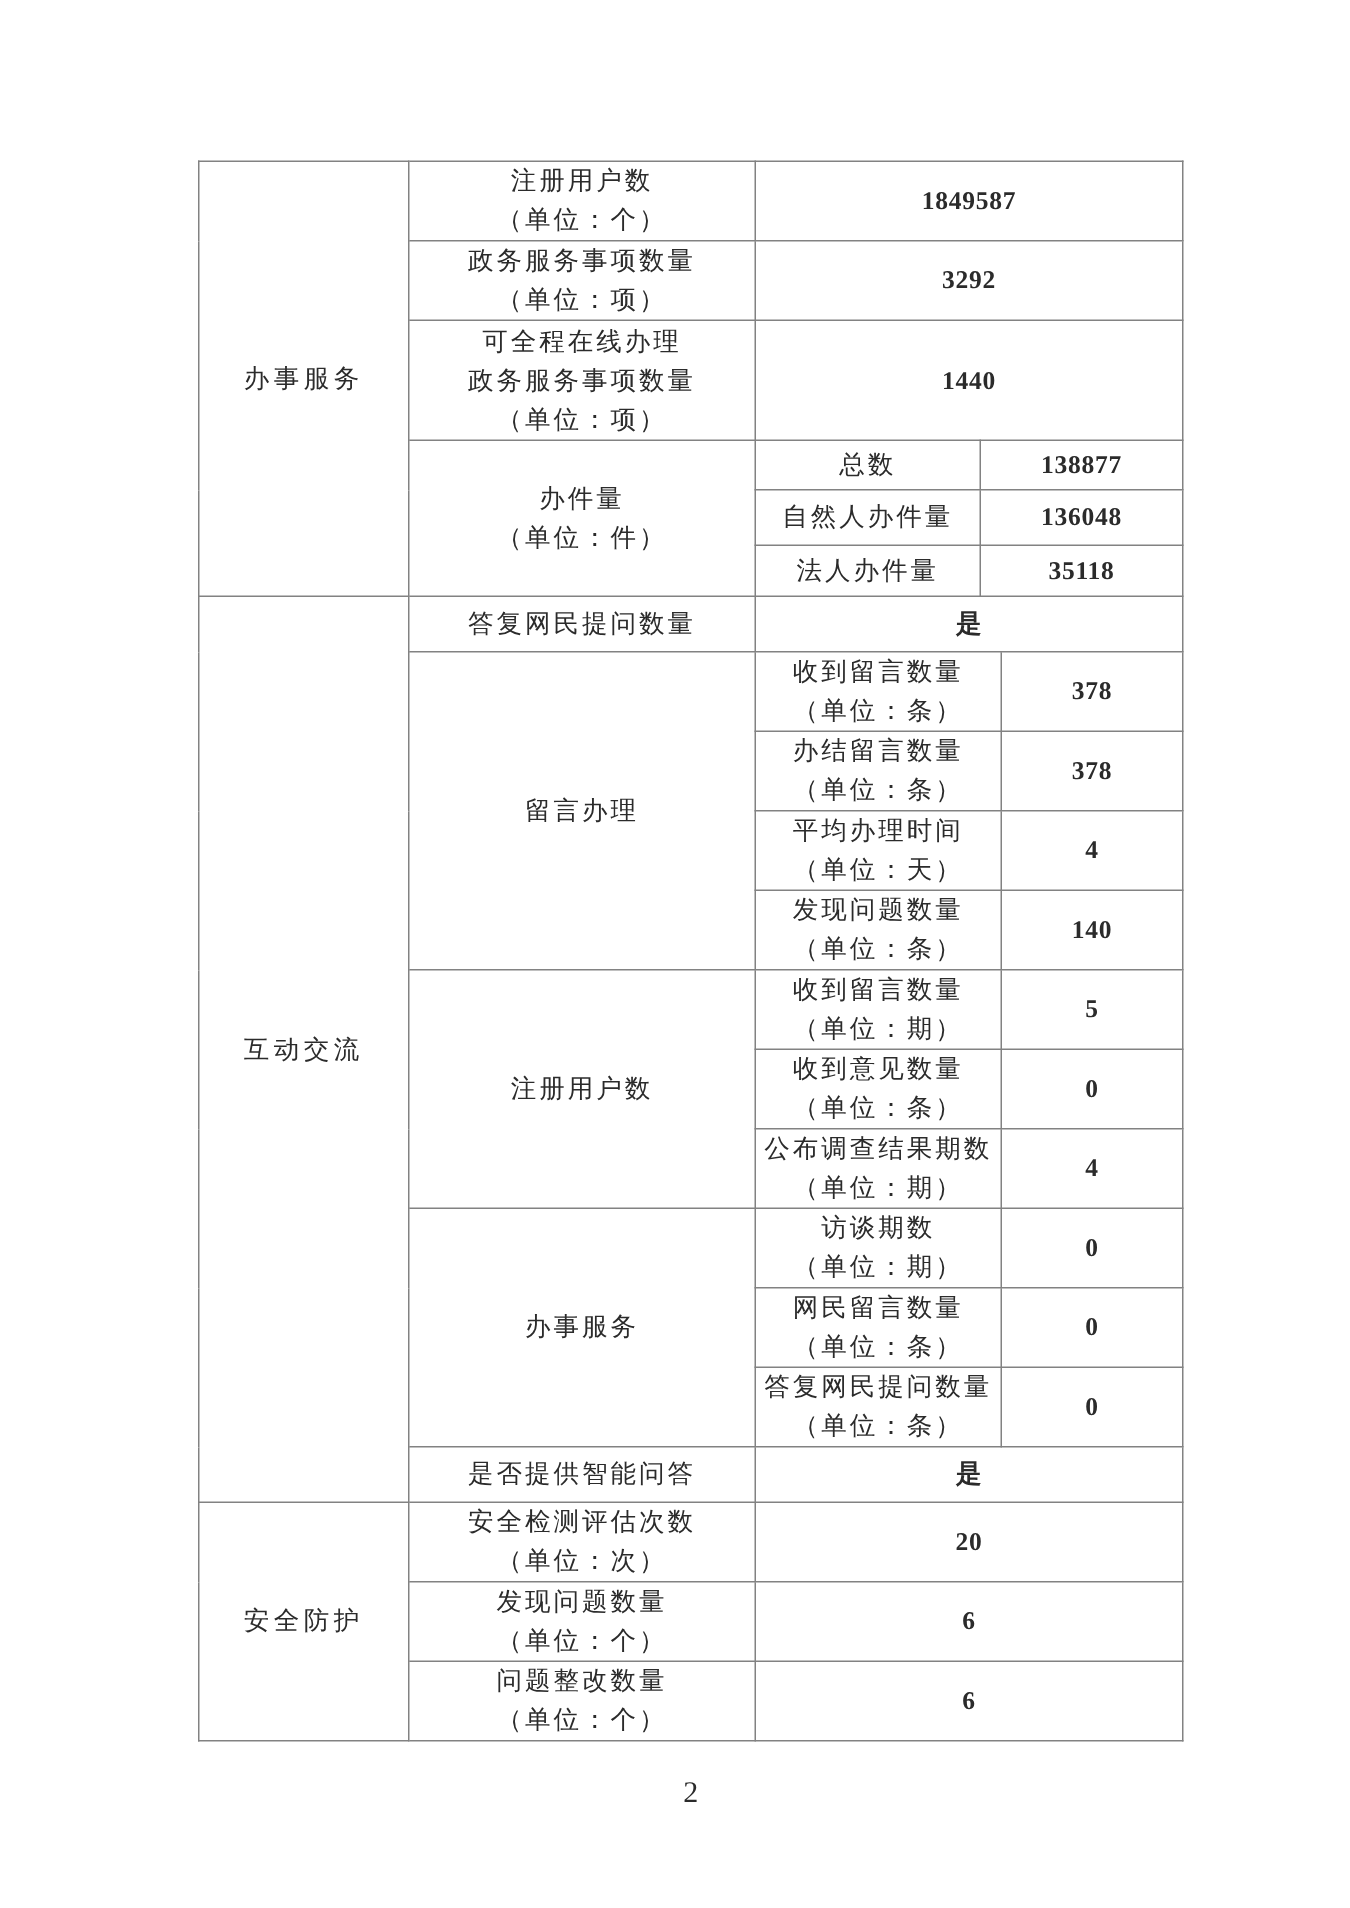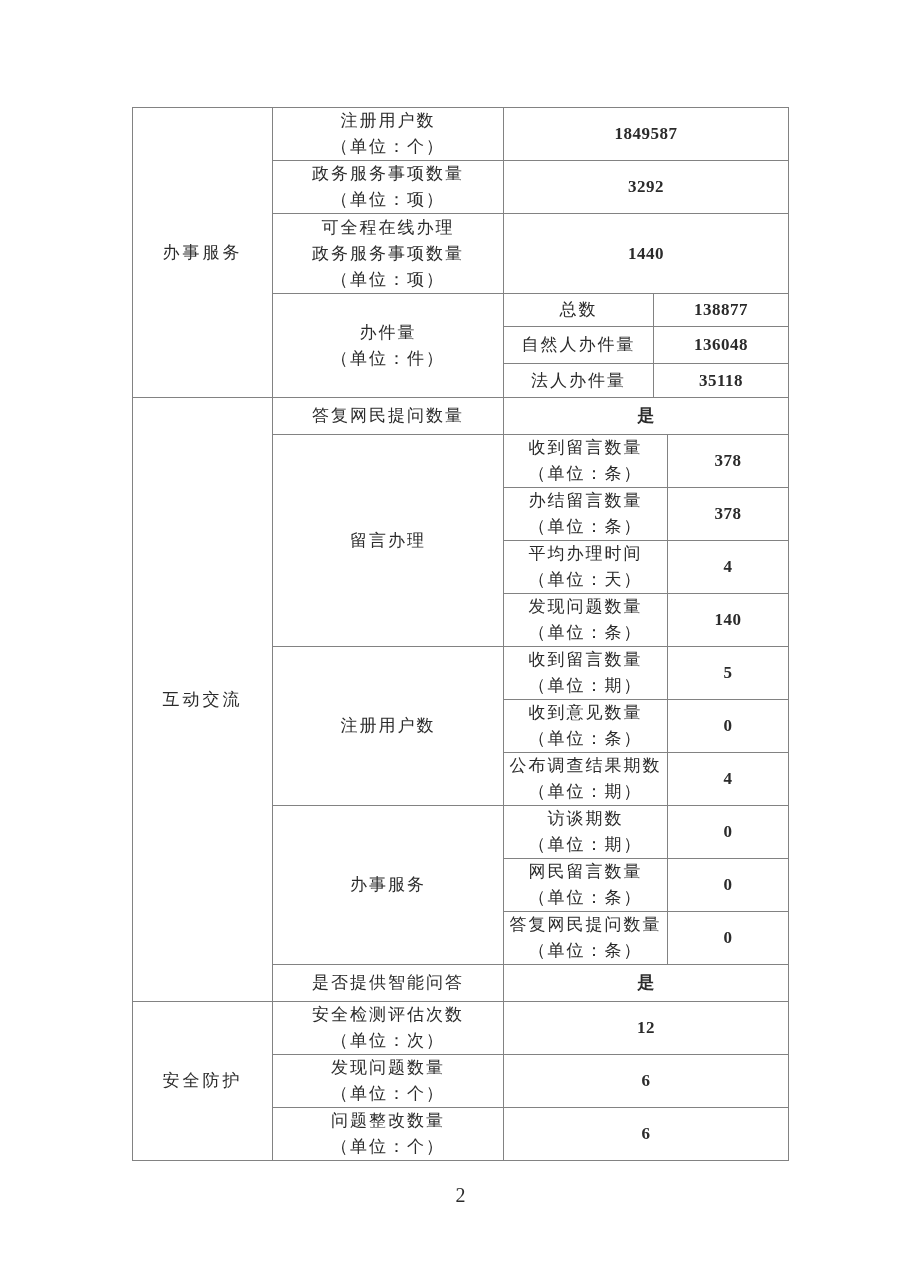--- a/index.html
+++ b/index.html
@@ -194,21 +194,21 @@
         <td class="lbl one-line">是否提供智能问答</td>
         <td class="val" colspan="3">是</td>
       </tr>
 
       <tr class="r51">
         <td class="cat" rowspan="3">安全防护</td>
         <td class="lbl">
           <div>安全检测评估次数</div>
           <div>（单位：次）</div>
         </td>
-        <td class="val" colspan="3">12</td>
+        <td class="val" colspan="3">20</td>
       </tr>
       <tr class="r52">
         <td class="lbl">
           <div>发现问题数量</div>
           <div>（单位：个）</div>
         </td>
         <td class="val" colspan="3">6</td>
       </tr>
       <tr class="r52">
         <td class="lbl">

